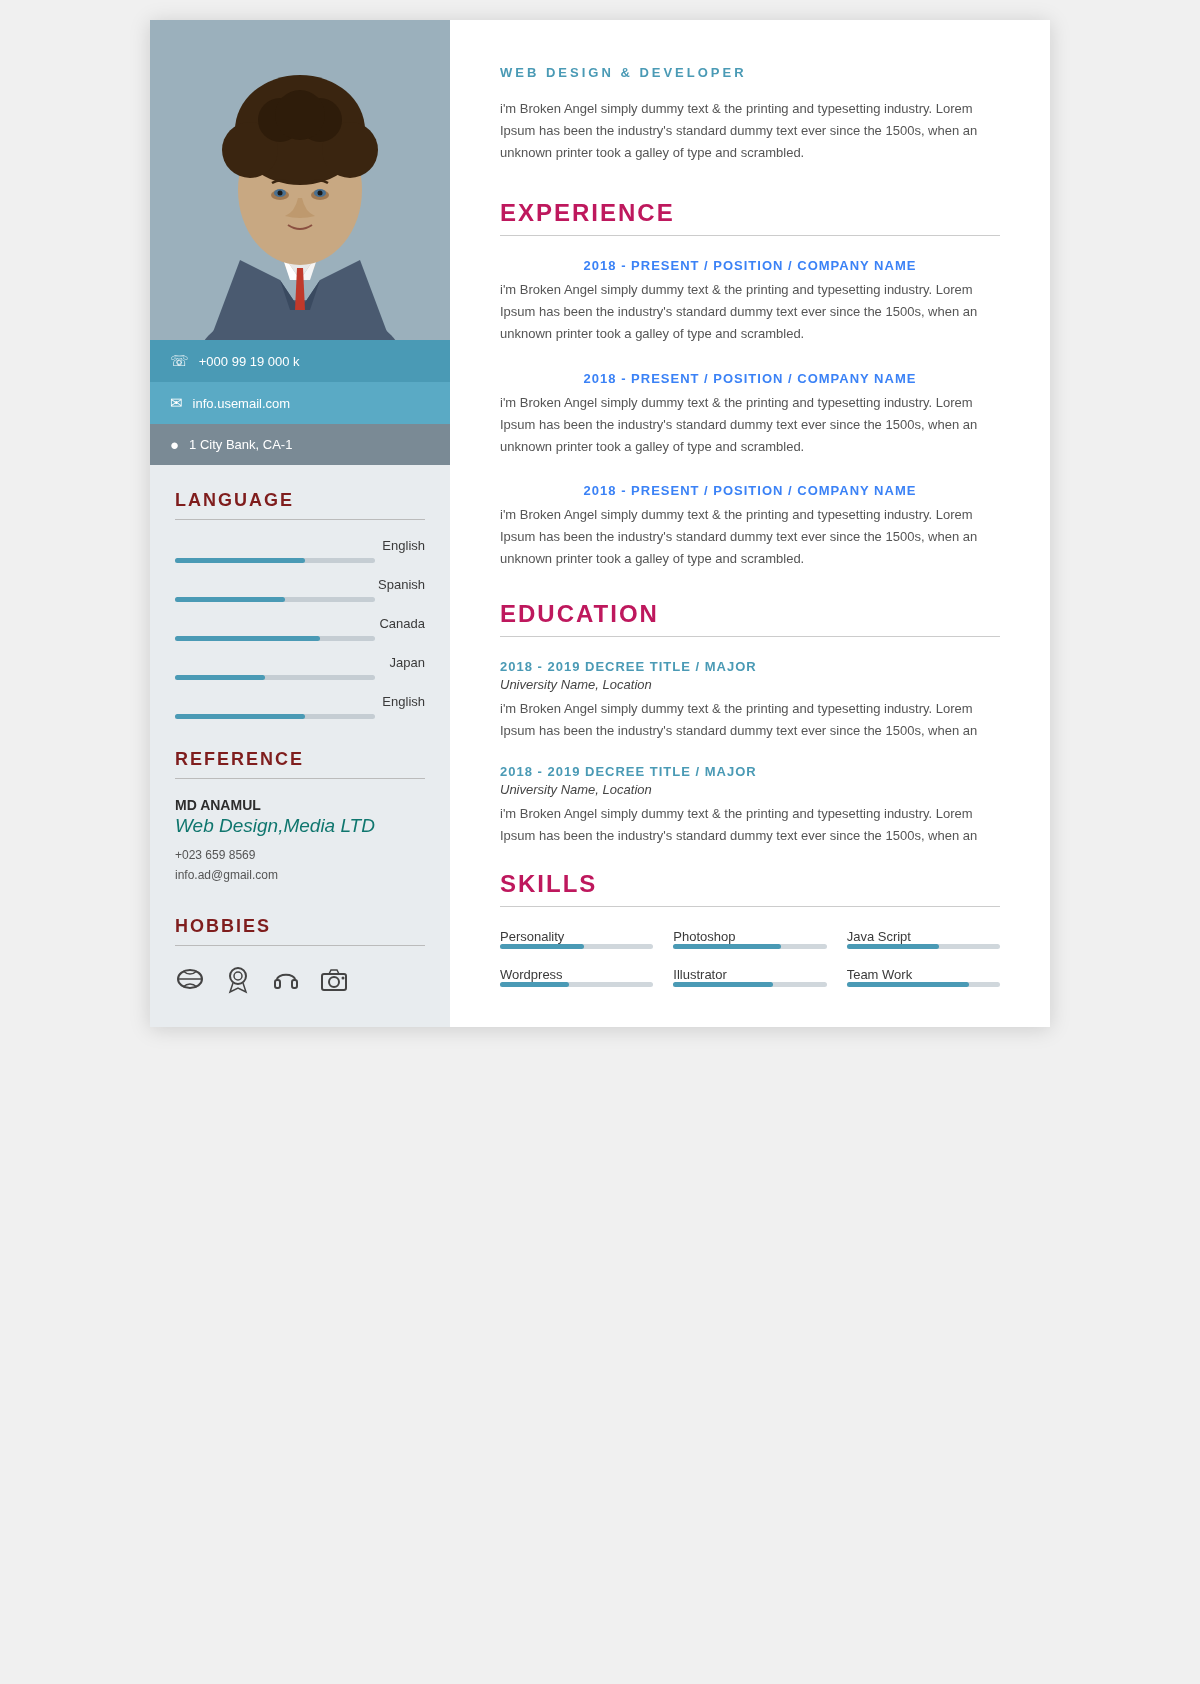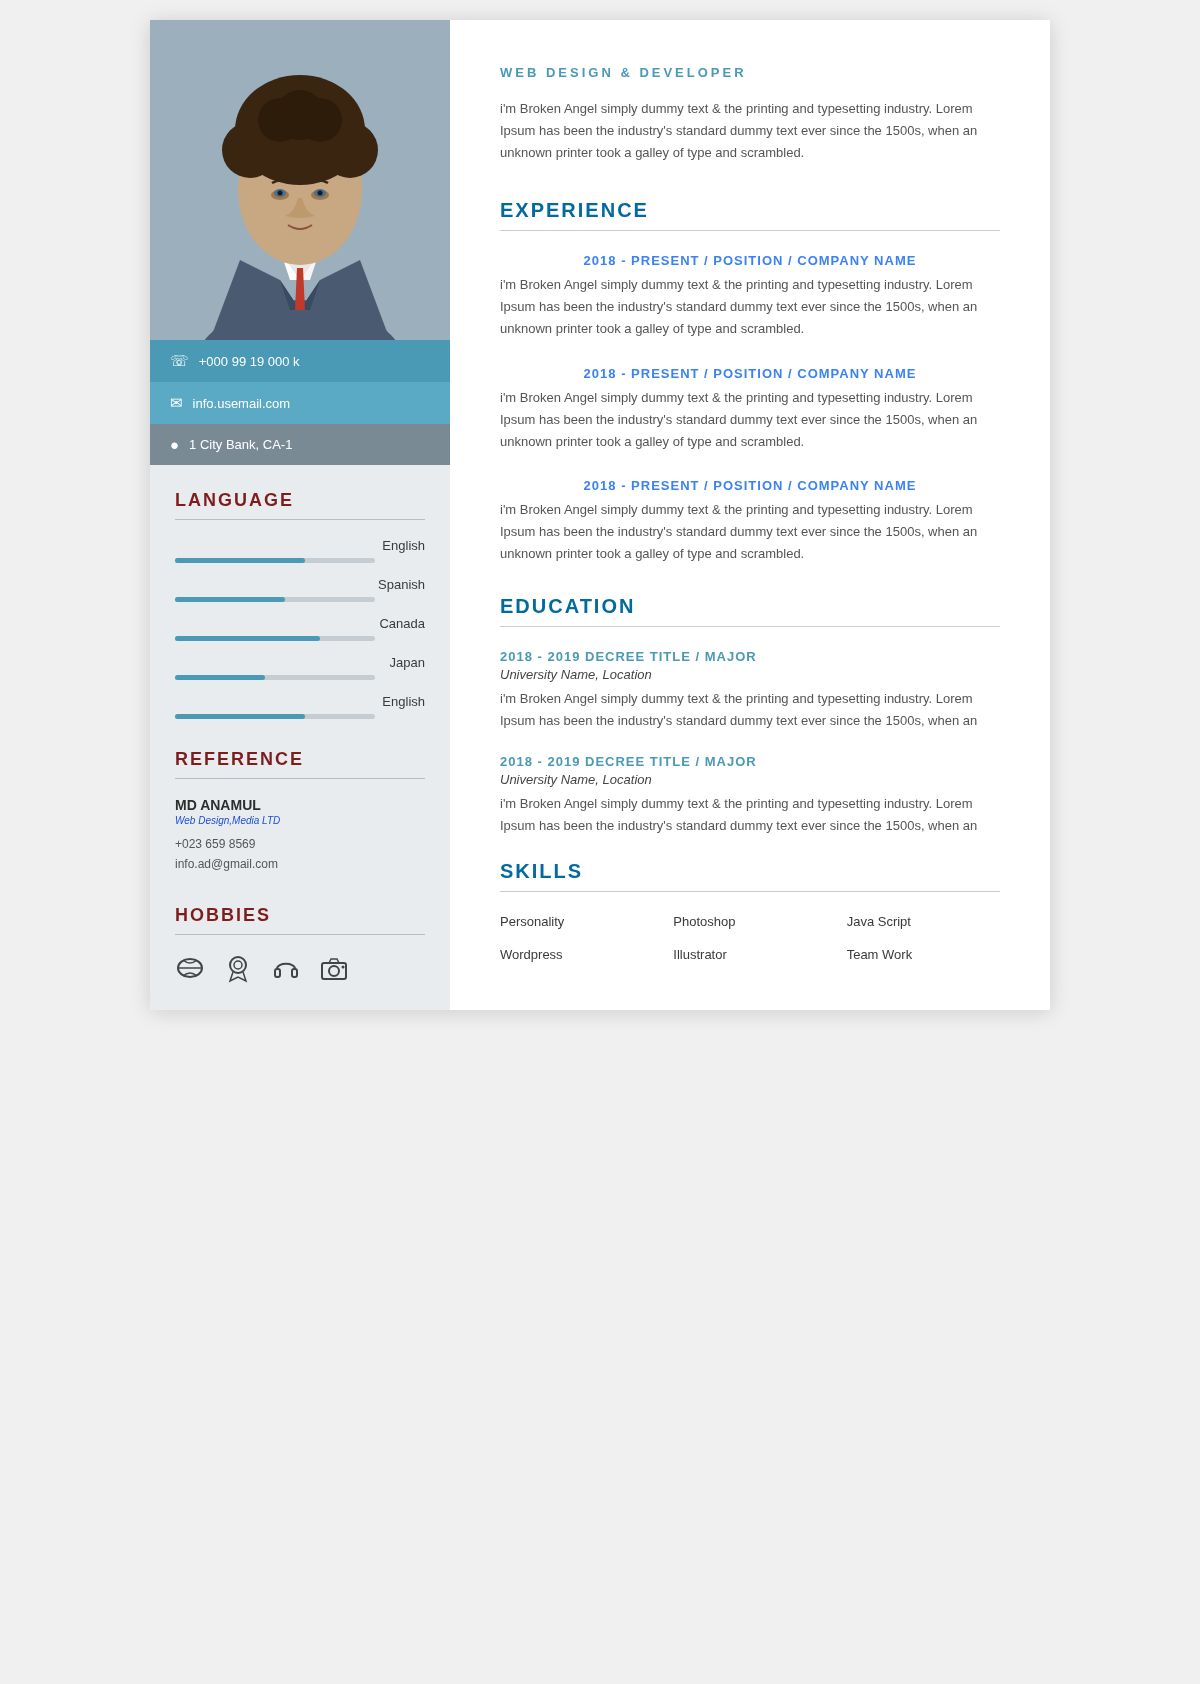--- a/index.html
+++ b/index.html
@@ -99,22 +99,22 @@
       background: #4a9ab5;
       border-radius: 3px;
     }
     .ref-name {
       font-size: 14px;
       font-weight: 700;
       color: #2d2d2d;
       margin-bottom: 2px;
     }
     .ref-title {
-      font-size: 10px;
-      color: #1d4ed8;
+      font-size: 19px;
+      color: #0f766e;
       font-style: italic;
       margin-bottom: 8px;
     }
     .ref-contact {
       font-size: 12px;
       color: #555;
       line-height: 1.7;
     }
     .hobbies-icons {
       display: flex;
@@ -148,24 +148,24 @@
       text-transform: uppercase;
       margin-bottom: 18px;
     }
     .intro-text {
       font-size: 13px;
       color: #555;
       line-height: 1.7;
       margin-bottom: 35px;
     }
     .section-title {
-      font-size: 20px;
+      font-size: 24px;
       font-weight: 700;
       letter-spacing: 2px;
-      color: #0369a1;
+      color: #be185d;
       text-transform: uppercase;
       margin-bottom: 8px;
     }
     .section-divider {
       height: 1px;
       background: #ccc;
       margin-bottom: 22px;
     }
     .exp-item {
       margin-bottom: 25px;
@@ -207,21 +207,21 @@
       line-height: 1.7;
     }
     .skills-grid {
       display: grid;
       grid-template-columns: repeat(3, 1fr);
       gap: 18px 20px;
       margin-top: 5px;
     }
     .skill-item {
       display: flex;
-      flex-direction: row;
+      flex-direction: column;
     }
     .skill-label {
       font-size: 13px;
       color: #3a3a3a;
     }
     .skill-bar-bg {
       height: 5px;
       background: #d0d7dc;
       border-radius: 3px;
     }

